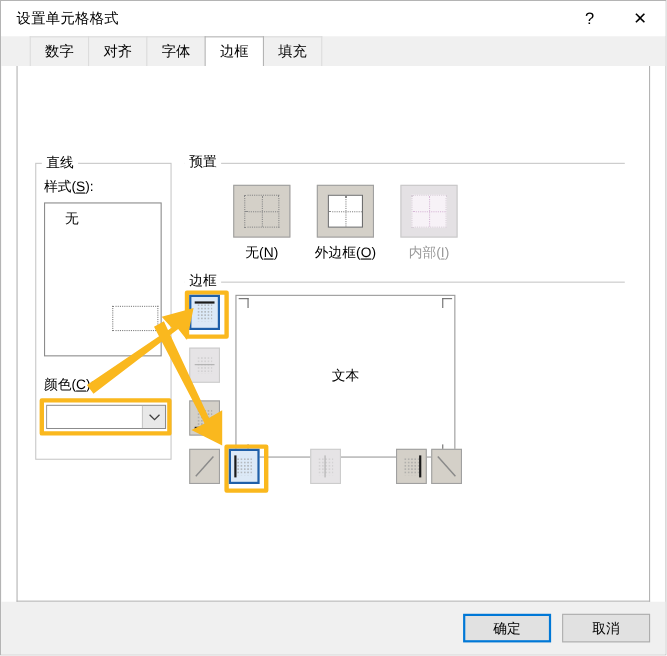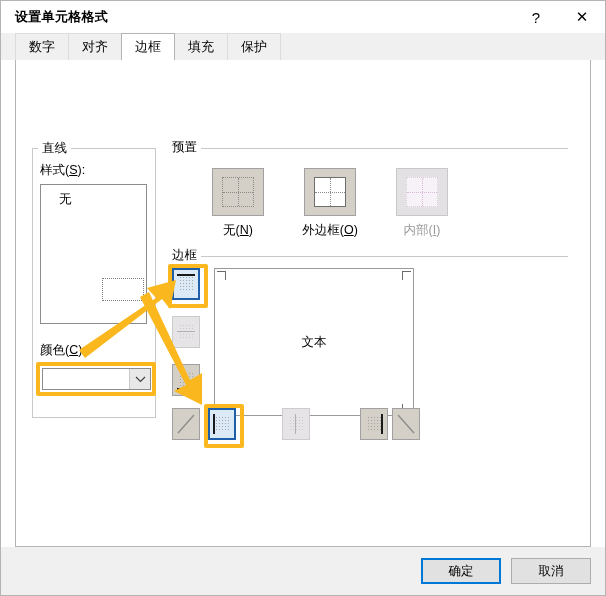--- a/index.html
+++ b/index.html
@@ -24,36 +24,35 @@
     height:32px;flex:0 0 32px;
     background:#ffffff;
     display:flex;align-items:center;
     position:relative;
   }
   .title-text{
     margin-left:14px;
     font-size:13px;
     color:#000;
     letter-spacing:.3px;
-    font-weight:bold;
   }
   .title-buttons{margin-left:auto;display:flex;height:100%;}
   .tbtn{
     width:46px;height:32px;
     display:flex;align-items:center;justify-content:center;
     font-size:15px;color:#000;
     cursor:default;
   }
   .tbtn.close{width:46px;}
   
   .tabstrip{
     flex:0 0 27px;height:27px;
     background:#f0f0f0;
     display:flex;align-items:flex-end;
-    padding-left:14px;
+    padding-left:26px;
     box-sizing:border-box;
     position:relative;
   }
   .tab{
     height:27px;
     min-width:54px;
     padding:0 13px;
     box-sizing:border-box;
     display:flex;align-items:center;justify-content:center;
     background:#f0f0f0;
@@ -121,21 +120,21 @@
     background:#ffffff;border:1px solid #8c8c8c;box-sizing:border-box;
     display:flex;align-items:stretch;
   }
   #color-swatch{flex:1 1 auto;background:#ffffff;}
   #color-arrow{
     width:20px;background:#e8e8e8;border-left:1px solid #c8c8c8;
     display:flex;align-items:center;justify-content:center;
   }
   
   #preset-group{left:152px;top:88px;width:400px;height:2px;}
-  .preset-row{position:absolute;left:196px;top:108px;display:flex;gap:40px;}
+  .preset-row{position:absolute;left:196px;top:108px;display:flex;gap:24px;}
   .preset-item{width:52px;display:flex;flex-direction:column;align-items:center;}
   .preset-btn{
     width:52px;height:48px;background:#d4d0c8;border:1px solid #a0a0a0;
     box-sizing:border-box;display:flex;align-items:center;justify-content:center;
     cursor:default;
   }
   .preset-btn.disabled{background:#e4e1e4;border-color:#c8c8c8;}
   .preset-cap{margin-top:6px;font-size:12.5px;color:#000;white-space:nowrap;}
   .preset-cap.disabled{color:#9a9a9a;}
   .mini{width:32px;height:30px;position:relative;box-sizing:border-box;}
@@ -208,23 +207,23 @@
     <div class="title-text">设置单元格格式</div>
     <div class="title-buttons">
       <div class="tbtn">?</div>
       <div class="tbtn close">✕</div>
     </div>
   </div>
 
   <div class="tabstrip">
     <div class="tab">数字</div>
     <div class="tab">对齐</div>
+    <div class="tab">字体</div>
     <div class="tab active">边框</div>
     <div class="tab">填充</div>
-    <div class="tab">保护</div>
   </div>
 
   <div class="content">
 
     <div class="groupbox" id="line-group">
       <div class="gb-frame"></div>
       <div class="gb-legend">直线</div>
 
       <div class="lbl" id="style-label"><span>样式(</span><span class="u">S</span><span>):</span></div>
 

